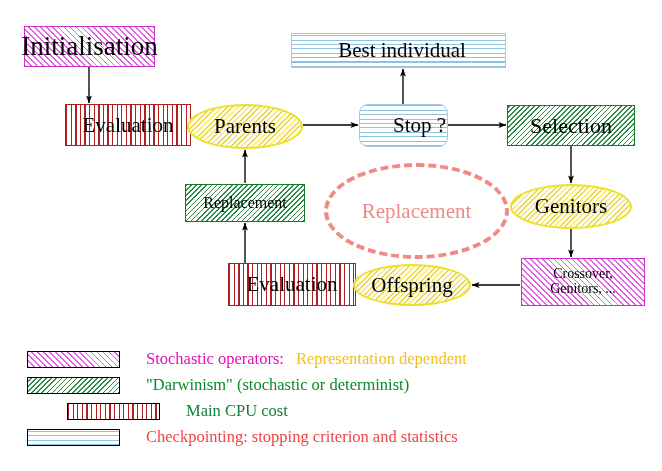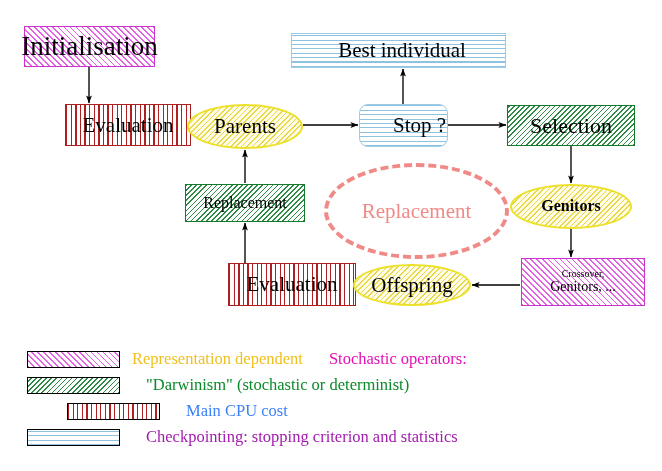--- a/index.html
+++ b/index.html
@@ -52,22 +52,22 @@
     color:#f08a86;
   }
 
   
   .legend-row{position:absolute;display:flex;align-items:center;z-index:3;}
   .swatch{width:93px;height:17px;box-sizing:border-box;border:1.4px solid #000;flex:0 0 auto;}
   .legend-text{margin-left:26px;white-space:nowrap;font-size:16.5px;}
   .lt-magenta{color:#e411b8;}
   .lt-gold{color:#f0c020;}
   .lt-green{color:#0a8a2a;}
-  .lt-red{color:#3b82f6;}
-  .lt-blue{color:#a21caf;}
+  .lt-red{color:#15803d;}
+  .lt-blue{color:#ef4444;}
 </style>
 </head>
 <body>
 
 <svg id="canvas" viewBox="0 0 662 471">
   <defs>
     <marker id="ah" markerWidth="9" markerHeight="9" refX="7.6" refY="3.1" orient="auto" markerUnits="userSpaceOnUse">
       <path d="M0,0.2 L8,3.1 L0,6.0 L1.9,3.1 Z" fill="#000"></path>
     </marker>
   </defs>
@@ -123,40 +123,40 @@
 
 <div class="node rect fill-green-diag" style="left:507px;top:105px;width:128px;height:41px;">
   <span style="font-size:22px;">Selection</span>
 </div>
 
 <div class="node rect fill-green-diag" style="left:185px;top:184px;width:120px;height:38px;">
   <span style="font-size:16px;">Replacement</span>
 </div>
 
 <div class="node ell fill-yellow-diag" style="left:510px;top:184px;width:122px;height:45px;">
-  <span style="font-size:16px;font-weight:bold;">Genitors</span>
+  <span style="font-size:21px;">Genitors</span>
 </div>
 
 <div class="node rect fill-red-vert" style="left:188px;top:263px;width:128px;height:43px;">
   <span style="font-size:21px;">Evaluation</span>
 </div>
 
 <div class="node ell fill-yellow-diag" style="left:353px;top:264px;width:118px;height:42px;">
   <span style="font-size:21px;">Offspring</span>
 </div>
 
 <div class="node rect fill-magenta-diag" style="left:521px;top:258px;width:124px;height:48px;flex-direction:column;justify-content:center;">
-  <span style="font-size:10px;">Crossover,</span>
+  <span style="font-size:14px;">Crossover,</span>
   <span style="font-size:14px;">Genitors, ...</span>
 </div>
 
 <div class="legend-row" style="left:27px;top:349px;">
   <span class="swatch fill-magenta-diag"></span>
+  <span class="legend-text lt-magenta">Stochastic operators:</span>
   <span class="legend-text lt-gold" style="margin-left:12px;">Representation dependent</span>
-  <span class="legend-text lt-magenta">Stochastic operators:</span>
 </div>
 
 <div class="legend-row" style="left:27px;top:375px;">
   <span class="swatch fill-green-diag"></span>
   <span class="legend-text lt-green">"Darwinism" (stochastic or determinist)</span>
 </div>
 
 <div class="legend-row" style="left:27px;top:401px;">
   <span class="swatch fill-red-vert"></span>
   <span class="legend-text lt-red">Main CPU cost</span>

